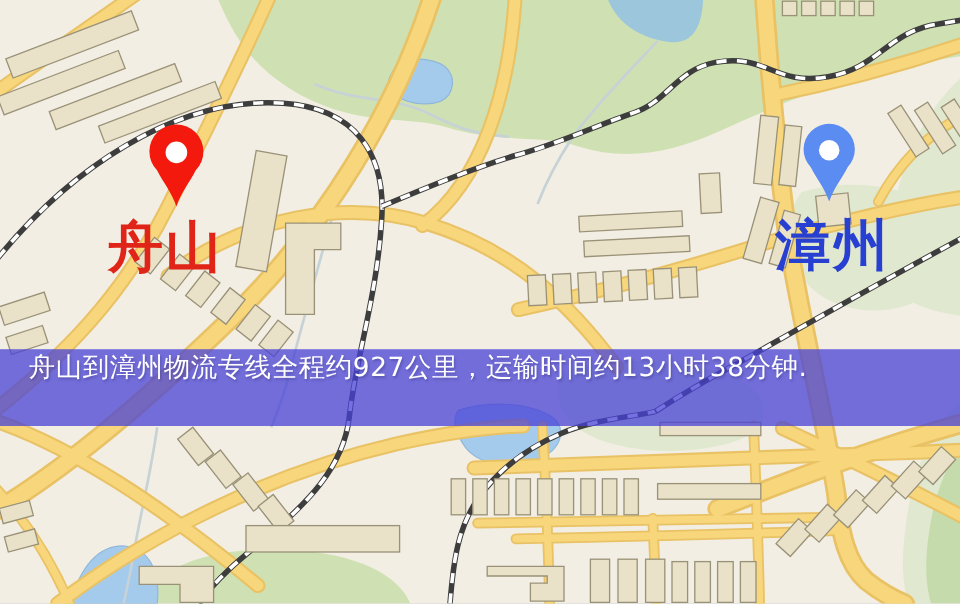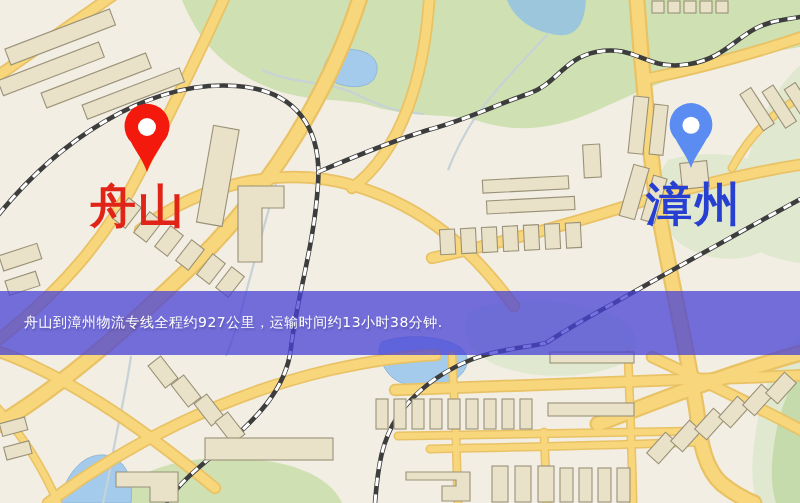--- a/index.html
+++ b/index.html
@@ -24,22 +24,22 @@
   .rail-d{fill:none;stroke:#ffffff;stroke-width:3;stroke-dasharray:8.5 8.5;}
   .bld{fill:var(--building,#e9e1c8);stroke:var(--building-outline,#9a9278);stroke-width:1.1;}
   .city-label{
     font-family:"DejaVu Serif","DejaVu Sans",serif;
     font-size:46px;font-weight:600;text-anchor:middle;letter-spacing:2px;
   }
   .banner{
     position:absolute;left:0;top:291px;width:100%;height:64px;
     background:var(--banner-bg,rgba(72,66,215,.75));
     color:var(--banner-fg,#fff);
-    display:flex;align-items:center;box-sizing:border-box;padding-left:24px;
-    font-size:14px;letter-spacing:.5px;
+    display:flex;align-items:flex-start;box-sizing:border-box;padding-left:24px;
+    font-size:22px;letter-spacing:.5px;
     text-shadow:1px 2px 2px rgba(40,40,100,.35);
   }
 </style>
 </head>
 <body>
 
 <div class="stage">
   <svg class="map-svg" viewBox="0 0 800 503">
     <defs>
       <path id="r1" d="M -15,85 L 132,-18"></path>

